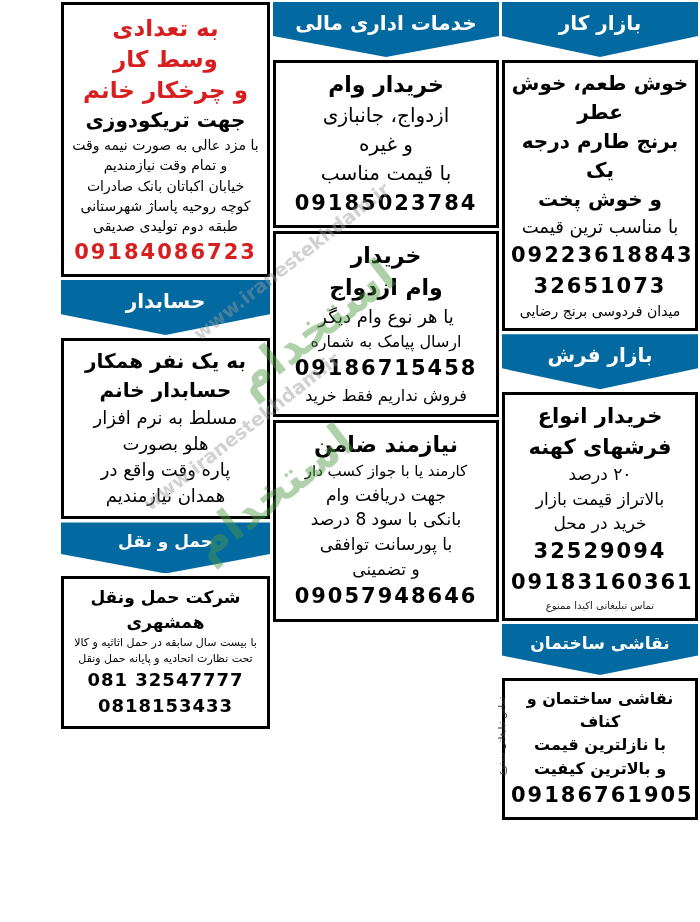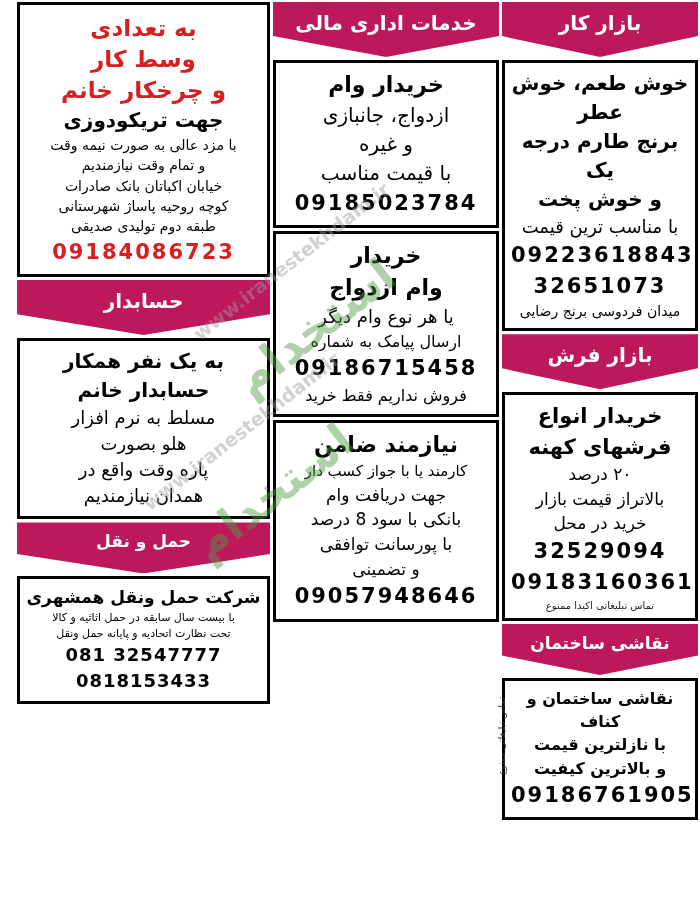--- a/index.html
+++ b/index.html
@@ -45,25 +45,25 @@
     z-index: 1;
   }
 
   .column {
     display: flex;
     flex-direction: column;
     gap: 3px;
   }
   .col-right { width: 196px; }
   .col-mid   { width: 226px; }
-  .col-left  { width: 253px; }
+  .col-left  { width: 209px; }
 
   
   .banner {
-    background: #be185d;
+    background: #0369a1;
     color: #fff;
     text-align: center;
     font-weight: bold;
     position: relative;
     padding: 9px 6px 22px 6px;
     clip-path: polygon(0 0, 100% 0, 100% 62%, 50% 100%, 0 62%);
     font-size: 20px;
     letter-spacing: 0.5px;
   }
   .banner.small { font-size: 17px; }

